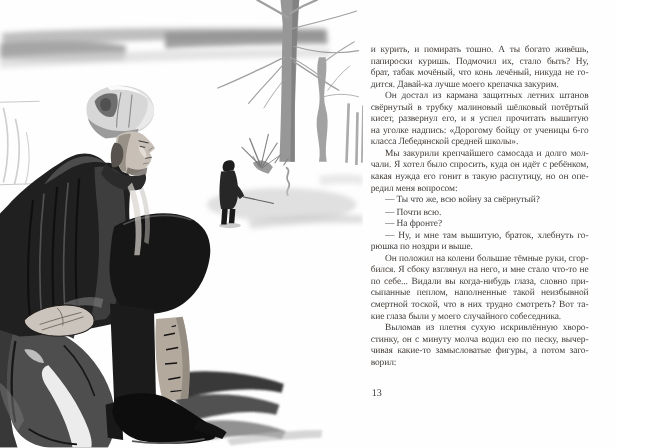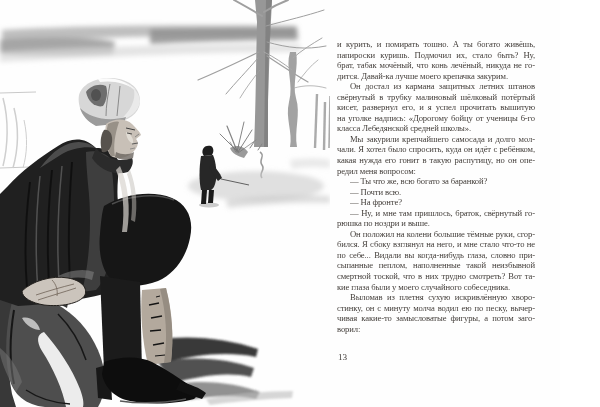--- a/index.html
+++ b/index.html
@@ -242,30 +242,30 @@
           <div class="line">на уголке надпись: «Дорогому бойцу от ученицы 6-го</div>
           <div class="line last">класса Лебедянской средней школы».</div>
         </div>
         <div class="para indent">
           <div class="line">Мы закурили крепчайшего самосада и долго мол-</div>
           <div class="line">чали. Я хотел было спросить, куда он идёт с ребёнком,</div>
           <div class="line">какая нужда его гонит в такую распутицу, но он опе-</div>
           <div class="line last">редил меня вопросом:</div>
         </div>
         <div class="para indent">
-          <div class="line last">— Ты что же, всю богато за баранкой?</div>
+          <div class="line last">— Ты что же, всю войну за свёрнутый?</div>
         </div>
         <div class="para indent">
           <div class="line last">— Почти всю.</div>
         </div>
         <div class="para indent">
           <div class="line last">— На фронте?</div>
         </div>
         <div class="para indent">
-          <div class="line">— Ну, и мне там пришлось, браток, свёрнутый го-</div>
+          <div class="line">— Ну, и мне там вышитую, браток, хлебнуть го-</div>
           <div class="line last">рюшка по ноздри и выше.</div>
         </div>
         <div class="para indent">
           <div class="line">Он положил на колени большие тёмные руки, сгор-</div>
           <div class="line">бился. Я сбоку взглянул на него, и мне стало что-то не</div>
           <div class="line">по себе... Видали вы когда-нибудь глаза, словно при-</div>
           <div class="line">сыпанные пеплом, наполненные такой неизбывной</div>
           <div class="line">смертной тоской, что в них трудно смотреть? Вот та-</div>
           <div class="line last">кие глаза были у моего случайного собеседника.</div>
         </div>

